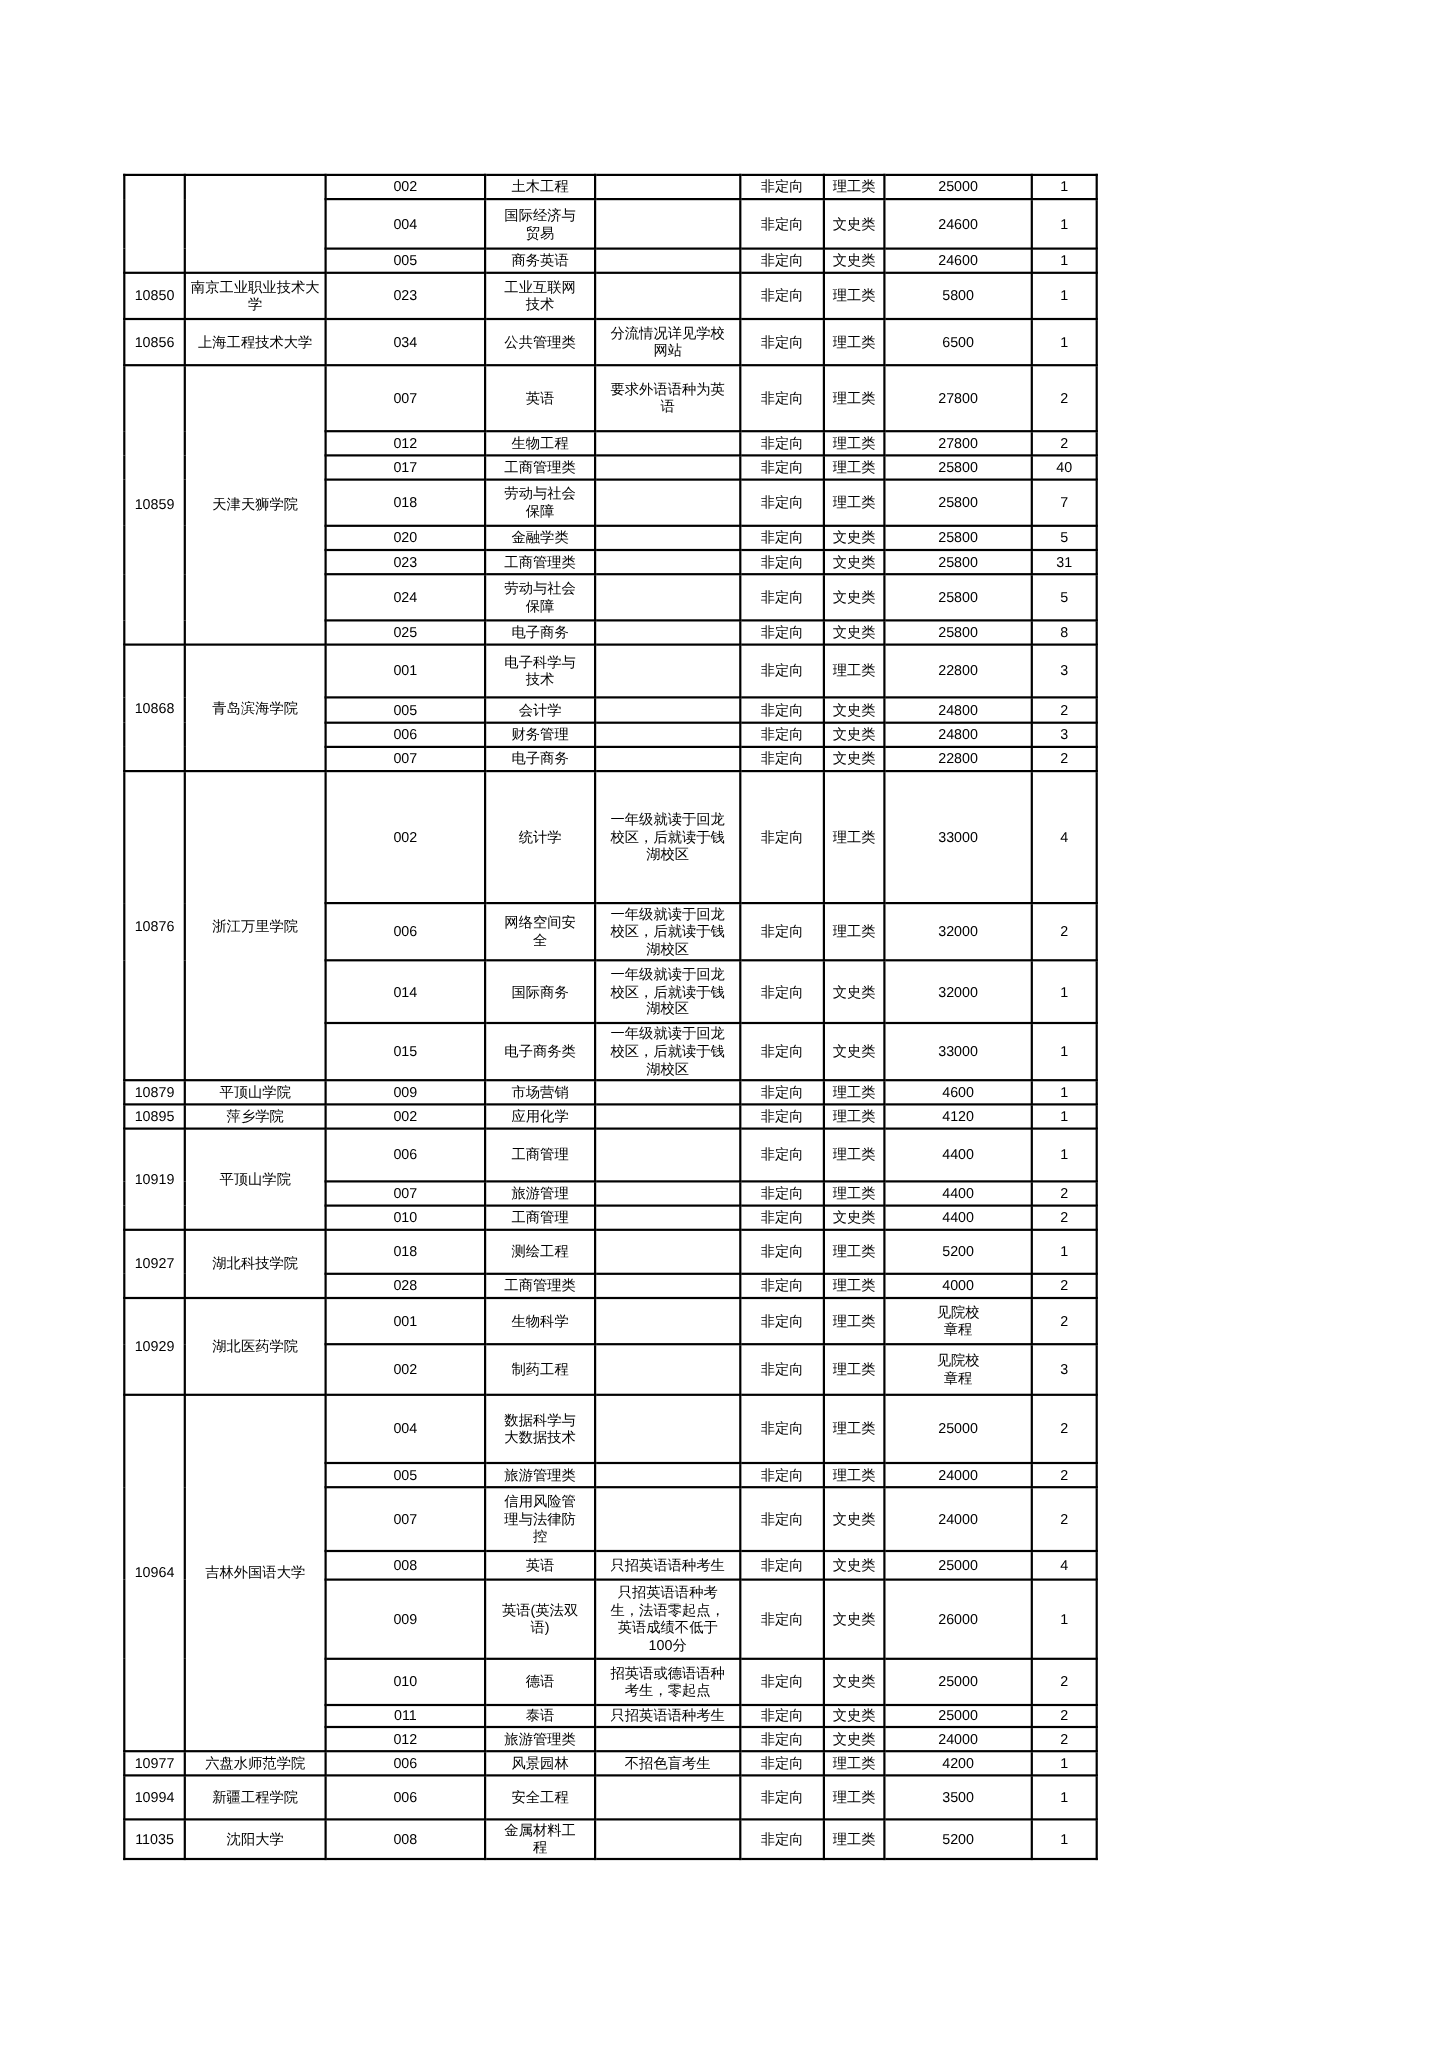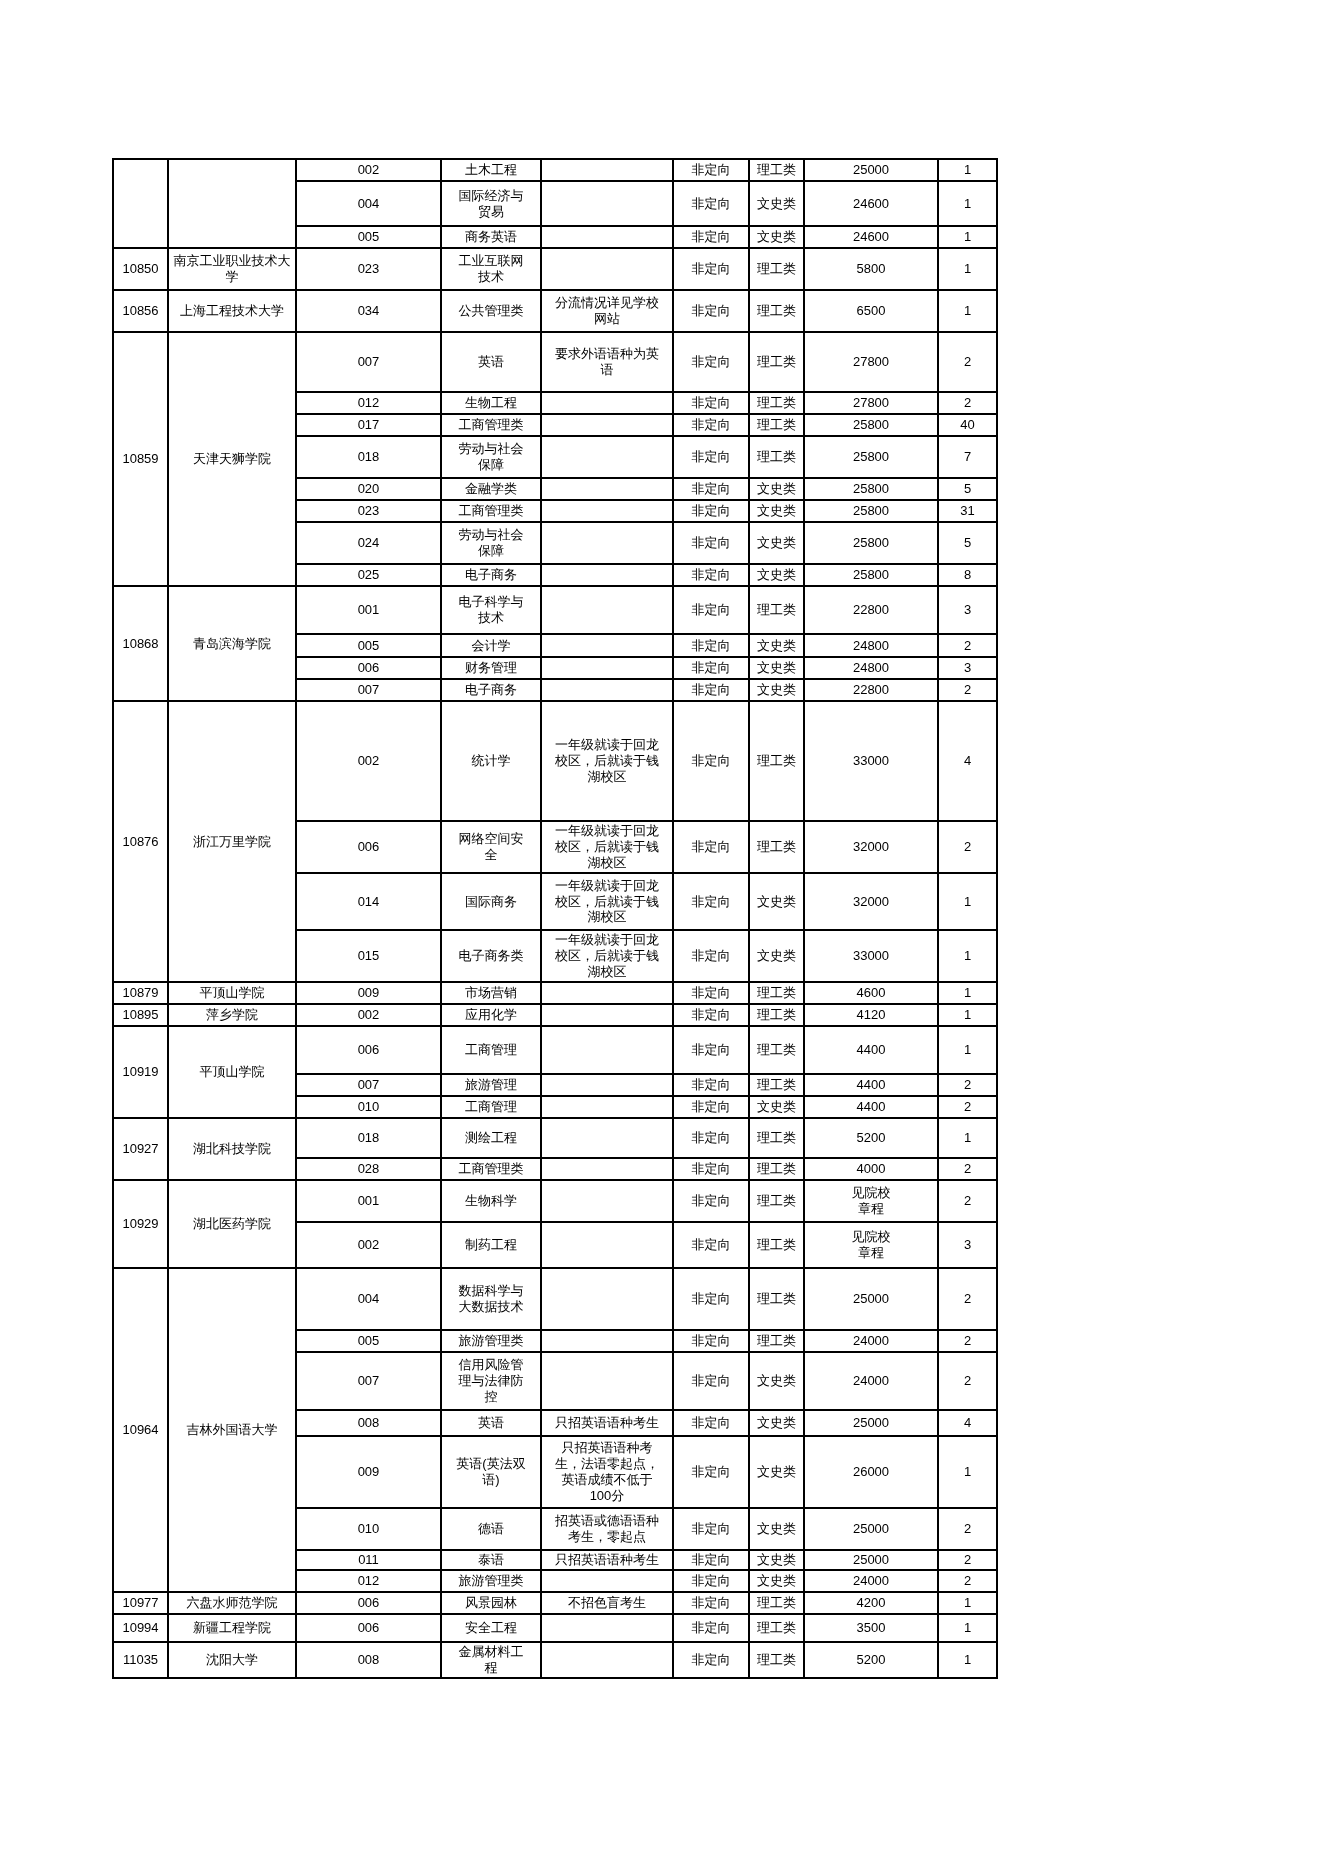--- a/index.html
+++ b/index.html
@@ -454,21 +454,21 @@
           <td class="v-top" rowspan="1">10977</td>
           <td class="v-top" rowspan="1">六盘水师范学院</td>
           <td>006</td>
           <td>风景园林</td>
           <td>不招色盲考生</td>
           <td>非定向</td>
           <td>理工类</td>
           <td>4200</td>
           <td class="v-top">1</td>
         </tr>
-        <tr style="height: 28px;">
+        <tr style="height: 40px;">
           <td class="v-top" rowspan="1">10994</td>
           <td class="v-top" rowspan="1">新疆工程学院</td>
           <td>006</td>
           <td>安全工程</td>
           <td></td>
           <td>非定向</td>
           <td>理工类</td>
           <td>3500</td>
           <td class="v-top">1</td>
         </tr>

